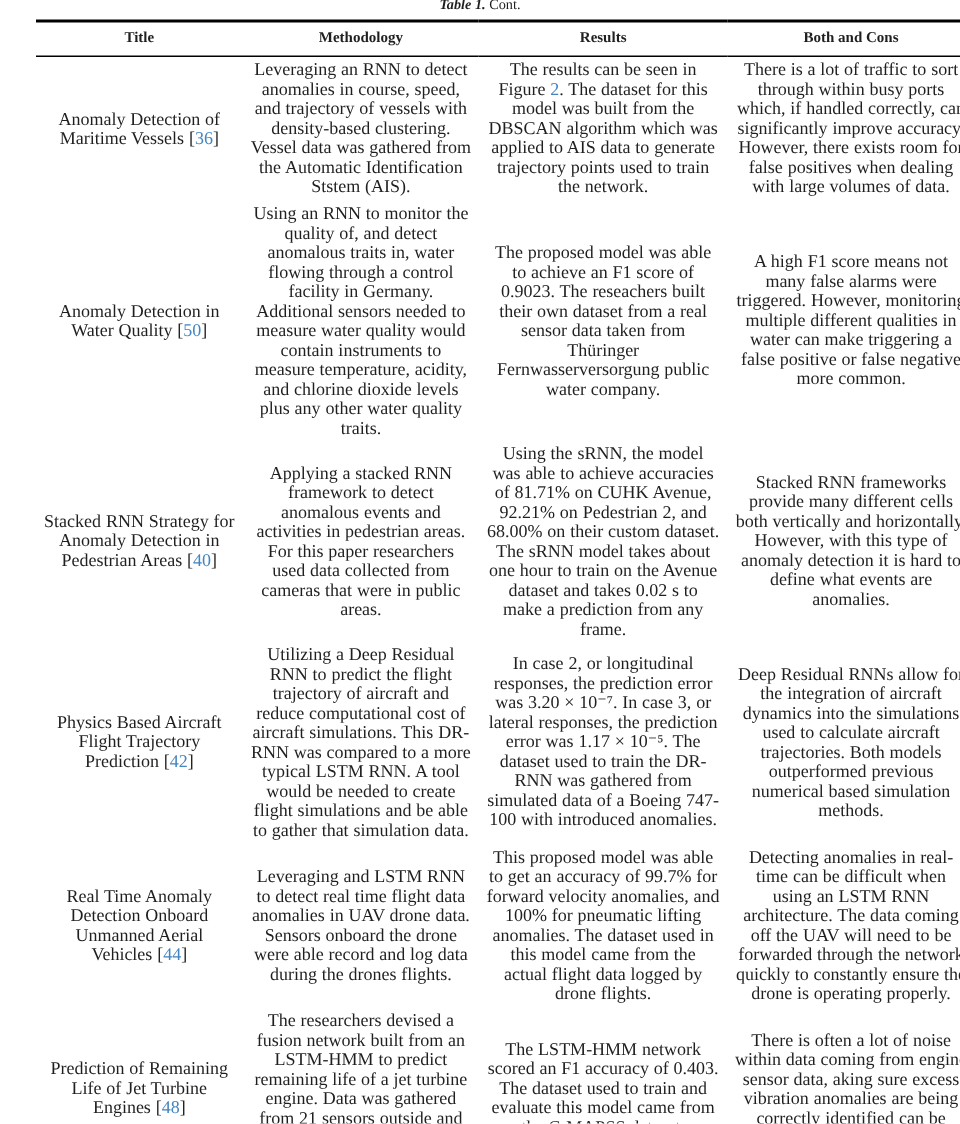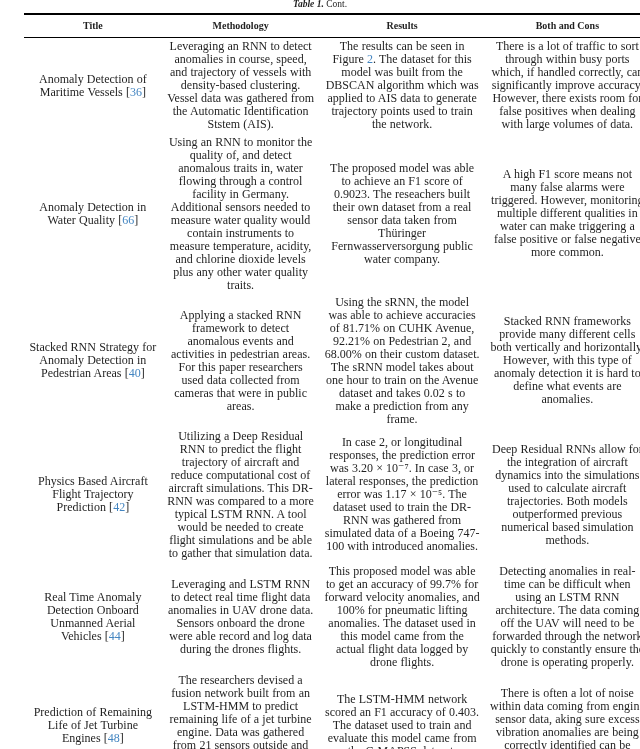--- a/index.html
+++ b/index.html
@@ -88,21 +88,21 @@
       </tr>
     </thead>
     <tbody id="table-body">
         <tr>
           <td><span>Anomaly Detection of Maritime Vessels [</span><span class="ref">36</span><span>]</span></td>
           <td><span>Leveraging an RNN to detect anomalies in course, speed, and trajectory of vessels with density-based clustering. Vessel data was gathered from the Automatic Identification Ststem (AIS).</span></td>
           <td><span>The results can be seen in Figure </span><span class="ref">2</span><span>. The dataset for this model was built from the DBSCAN algorithm which was applied to AIS data to generate trajectory points used to train the network.</span></td>
           <td><span>There is a lot of traffic to sort through within busy ports which, if handled correctly, can significantly improve accuracy. However, there exists room for false positives when dealing with large volumes of data.</span></td>
         </tr>
         <tr>
-          <td><span>Anomaly Detection in Water Quality [</span><span class="ref">66</span><span>]</span></td>
+          <td><span>Anomaly Detection in Water Quality [</span><span class="ref">50</span><span>]</span></td>
           <td><span>Using an RNN to monitor the quality of, and detect anomalous traits in, water flowing through a control facility in Germany. Additional sensors needed to measure water quality would contain instruments to measure temperature, acidity, and chlorine dioxide levels plus any other water quality traits.</span></td>
           <td><span>The proposed model was able to achieve an F1 score of 0.9023. The reseachers built their own dataset from a real sensor data taken from Thüringer Fernwasserversorgung public water company.</span></td>
           <td><span>A high F1 score means not many false alarms were triggered. However, monitoring multiple different qualities in water can make triggering a false positive or false negative more common.</span></td>
         </tr>
         <tr>
           <td><span>Stacked RNN Strategy for Anomaly Detection in Pedestrian Areas [</span><span class="ref">40</span><span>]</span></td>
           <td><span>Applying a stacked RNN framework to detect anomalous events and activities in pedestrian areas. For this paper researchers used data collected from cameras that were in public areas.</span></td>
           <td><span>Using the sRNN, the model was able to achieve accuracies of 81.71% on CUHK Avenue, 92.21% on Pedestrian 2, and 68.00% on their custom dataset. The sRNN model takes about one hour to train on the Avenue dataset and takes 0.02 s to make a prediction from any frame.</span></td>
           <td><span>Stacked RNN frameworks provide many different cells both vertically and horizontally. However, with this type of anomaly detection it is hard to define what events are anomalies.</span></td>
         </tr>

